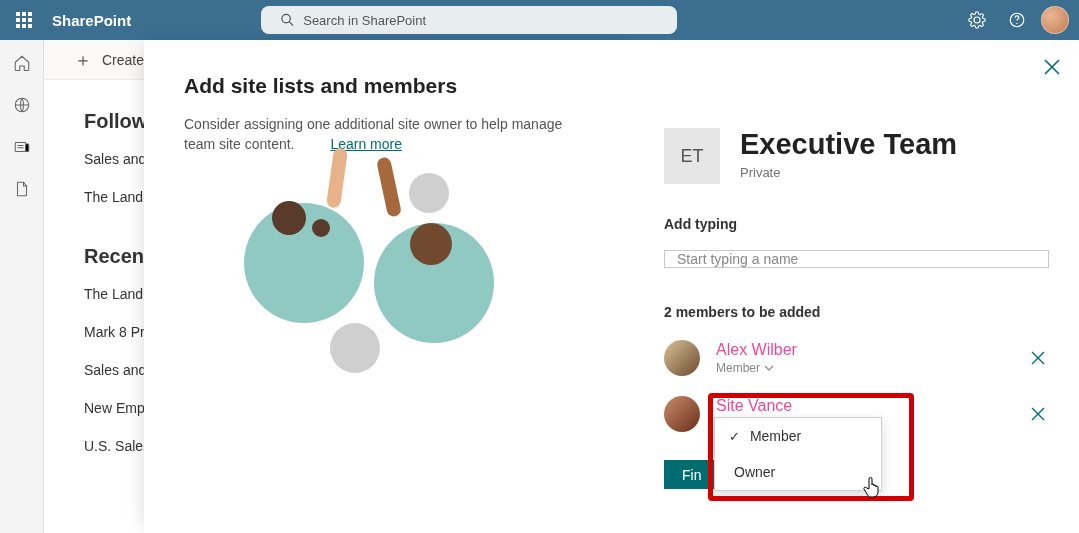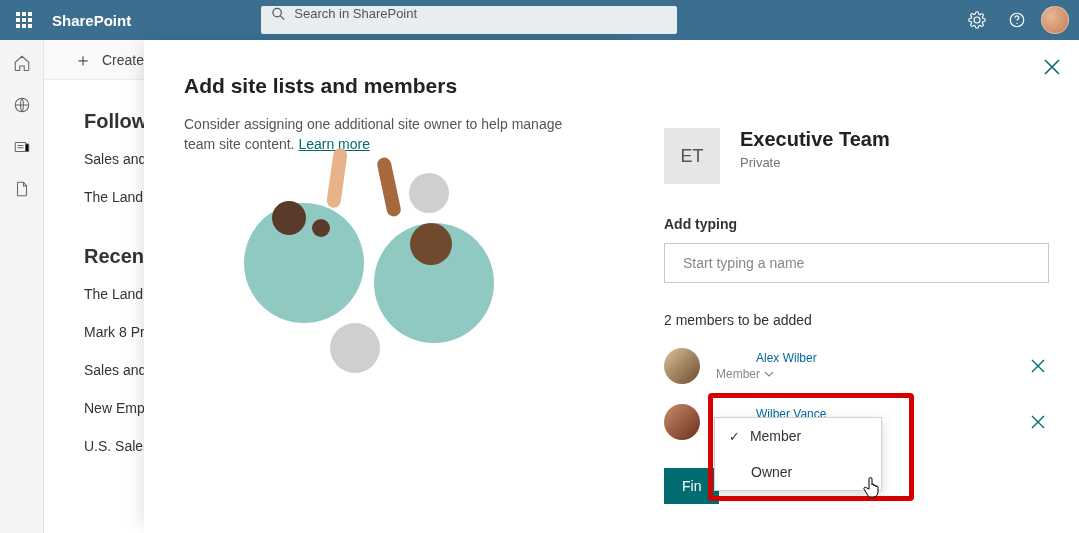--- a/index.html
+++ b/index.html
@@ -8,22 +8,22 @@
   
   .suite-header {
     height: 40px; background: #3b6e8f; color: #fff; display: flex; align-items: center;
   }
   .waffle { width: 48px; height: 40px; display: flex; align-items: center; justify-content: center; }
   .waffle-grid { width: 16px; height: 16px; display: grid; grid-template-columns: repeat(3, 4px); grid-template-rows: repeat(3, 4px); gap: 2px; }
   .waffle-grid span { width: 4px; height: 4px; background: #fff; }
   .brand { font-weight: 600; font-size: 15px; padding-left: 4px; }
   .search-wrap { margin-left: 130px; }
   .search-box {
-    width: 416px; height: 28px; background: #e8edf0; border-radius: 2px;
-    display: flex; align-items: flex-start; padding: 0 10px; color: #444;
+    width: 416px; height: 28px; background: #e8edf0; border-radius: 8px;
+    display: flex; align-items: center; padding: 0 19px; color: #444;
   }
   .search-box input {
     border: none; background: transparent; outline: none; font-size: 13px;
     width: 100%; color: #333; margin-left: 8px;
   }
   .search-box input::placeholder { color: #555; }
   .suite-right { margin-left: auto; display: flex; align-items: center; }
   .suite-icon { width: 40px; height: 40px; display: flex; align-items: center; justify-content: center; color: #fff; }
   .avatar-img { width: 28px; height: 28px; border-radius: 50%; background: radial-gradient(circle at 35% 35%, #e8b896, #c47a52); border: 1px solid rgba(255,255,255,.4); margin: 0 10px 0 4px; }
 
@@ -43,63 +43,63 @@
   .recent-block { padding-top: 18px; }
 
   
   .info-panel {
     position: absolute; left: 144px; top: 40px; width: 490px; height: calc(533px - 40px);
     background: #fff; box-shadow: -6px 0 18px -6px rgba(0,0,0,.15);
     padding: 34px 38px 20px 40px;
   }
   .info-panel h1 { font-size: 21px; font-weight: 600; color: #222; margin-bottom: 16px; }
   .info-panel p { font-size: 14px; color: #555; line-height: 1.45; margin-bottom: 14px; }
-  .info-panel a { color: #026d70; text-decoration: underline; }
+  .info-panel a { color: #026d70; text-decoration: underline; margin-left: 32px; }
   .info-panel strong { color: #333; font-weight: 600; }
   .illus { margin-top: 18px; width: 250px; height: 180px; position: relative; margin-left: 60px; }
   .person-a { position: absolute; width: 120px; height: 120px; border-radius: 50%; background: #8fc9c2; left: 0; top: 30px; }
   .person-a::after { content:""; position:absolute; width:34px; height:34px; background:#5a3a2a; border-radius:50%; top:-2px; left:28px; box-shadow: 32px 10px 0 -8px #5a3a2a; }
   .arm-a { position:absolute; width:14px; height:60px; background:#e8b28a; border-radius:10px; top:-25px; left:86px; transform:rotate(8deg);}
   .person-b { position: absolute; width: 120px; height: 120px; border-radius: 50%; background: #8fc9c2; left: 130px; top: 50px; }
   .person-b::after { content:""; position:absolute; width:42px; height:42px; background:#71492e; border-radius:50%; top:0px; left:36px; }
   .arm-b { position:absolute; width:14px; height:60px; background:#a6693e; border-radius:10px; top:-16px; left:138px; transform:rotate(-12deg);}
   .grey1 { position:absolute; width:40px; height:40px; background:#cfcfcf; border-radius:50%; top:0; left:165px;}
   .grey2 { position:absolute; width:50px; height:50px; background:#cfcfcf; border-radius:50%; top:150px; left:86px;}
 
   
   .members-panel {
     position: absolute; right: 0; top: 40px; width: 445px; height: calc(533px - 40px);
     background: #fff;
   }
   .close-x { position: absolute; top: 18px; right: 18px; color: #026d70; font-size: 18px; cursor: pointer; }
   .site-head { display: flex; padding: 88px 30px 0 30px; }
   .site-logo { width: 56px; height: 56px; background: #e6e6e6; color: #555; font-size: 18px; display: flex; align-items: center; justify-content: center; margin-right: 20px; }
-  .site-title { font-size: 20px; font-weight: 600; color: #222; }
+  .site-title { font-size: 29px; font-weight: 600; color: #222; }
   .site-privacy { font-size: 13px; color: #737373; margin-top: 4px; }
   .add-label { padding: 32px 30px 6px 30px; font-size: 14px; font-weight: 600; color: #333; }
-  .name-input { margin: 5px 30px; width: calc(100% - 60px); height: 40px; border: 1px solid #c8c8c8; padding: 0 18px; font-size: 14px; color: #555; }
+  .name-input { margin: 12px 30px; width: calc(100% - 60px); height: 18px; border: 1px solid #c8c8c8; padding: 0 12px; font-size: 14px; color: #555; }
   .name-input::placeholder { color: #888; }
-  .tobe { padding: 24px 30px 10px 30px; font-size: 14px; font-weight: 400; color: #333; }
+  .tobe { padding: 24px 30px 10px 30px; font-size: 14px; font-weight: 700; color: #333; }
   .member-row { display: flex; align-items: center; padding: 4px 30px; position: relative; height: 56px; }
   .member-avatar { width: 36px; height: 36px; border-radius: 50%; margin-right: 16px; }
   .av1 { background: linear-gradient(135deg,#d9c29a,#6b4a2e); }
   .av2 { background: linear-gradient(135deg,#c98c6a,#6a2e1a); }
-  .member-name { font-size: 12px; color: #0369a1; margin-left: 40px; }
+  .member-name { font-size: 16px; color: #ec4899; }
   .member-role { font-size: 12px; color: #888; margin-top: 2px; display: flex; align-items: center; gap: 4px; }
   .member-remove { position: absolute; right: 34px; color: #026d70; font-size: 14px; cursor: pointer; }
-  .finish-btn { margin: 18px 0 0 30px; background: #026d70; color: #fff; border: none; height: 36px; padding: 0 18px; font-size: 14px; cursor: pointer; }
+  .finish-btn { margin: 18px 0 0 30px; background: #026d70; color: #fff; border: none; height: 29px; padding: 0 18px; font-size: 14px; cursor: pointer; }
 
   
   .role-dropdown {
     position: absolute; left: 714px; top: 417px; width: 168px; background: #fff;
     border: 1px solid #d0d0d0; box-shadow: 0 4px 12px rgba(0,0,0,.15); z-index: 20;
   }
   .role-dropdown .opt { height: 36px; display: flex; align-items: center; padding: 0 14px; font-size: 14px; color: #333; cursor: pointer; }
   .role-dropdown .opt.sel::before { content: "✓"; margin-right: 10px; color: #333; font-size: 13px; }
-  .role-dropdown .opt:not(.sel) { padding-left: 36px; }
+  .role-dropdown .opt:not(.sel) { padding-left: 19px; }
 
   
   .red-box {
     position: absolute; left: 708px; top: 393px; width: 206px; height: 108px;
     border: 5px solid #d40000; border-radius: 4px; z-index: 30; pointer-events: none;
   }
 
   
   .cursor-hand {
     position: absolute; left: 862px; top: 477px; z-index: 40; pointer-events: none;
@@ -247,21 +247,21 @@
     <div class="member-remove">
       <svg width="14" height="14" viewBox="0 0 14 14">
           <path stroke="#026d70" stroke-width="1.4" d="M1 1l12 12M13 1L1 13"></path>
         </svg>
     </div>
   </div>
 
   <div class="member-row">
     <div class="member-avatar av2"></div>
     <div>
-      <div class="member-name">Wilber Vance</div>
+      <div class="member-name">Site Vance</div>
       <div class="member-role">
         <span>Member</span>
         <svg width="10" height="6" viewBox="0 0 10 6">
             <path d="M1 1l4 4 4-4" fill="none" stroke="#888" stroke-width="1.2"></path>
           </svg>
       </div>
     </div>
     <div class="member-remove">
       <svg width="14" height="14" viewBox="0 0 14 14">
           <path stroke="#026d70" stroke-width="1.4" d="M1 1l12 12M13 1L1 13"></path>

